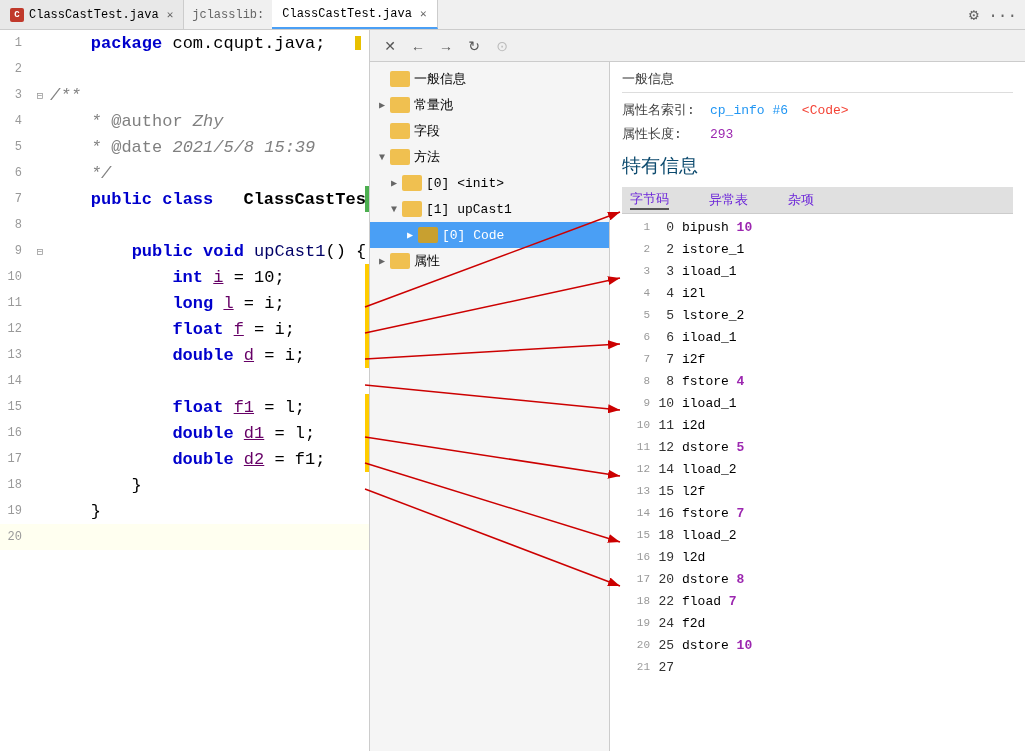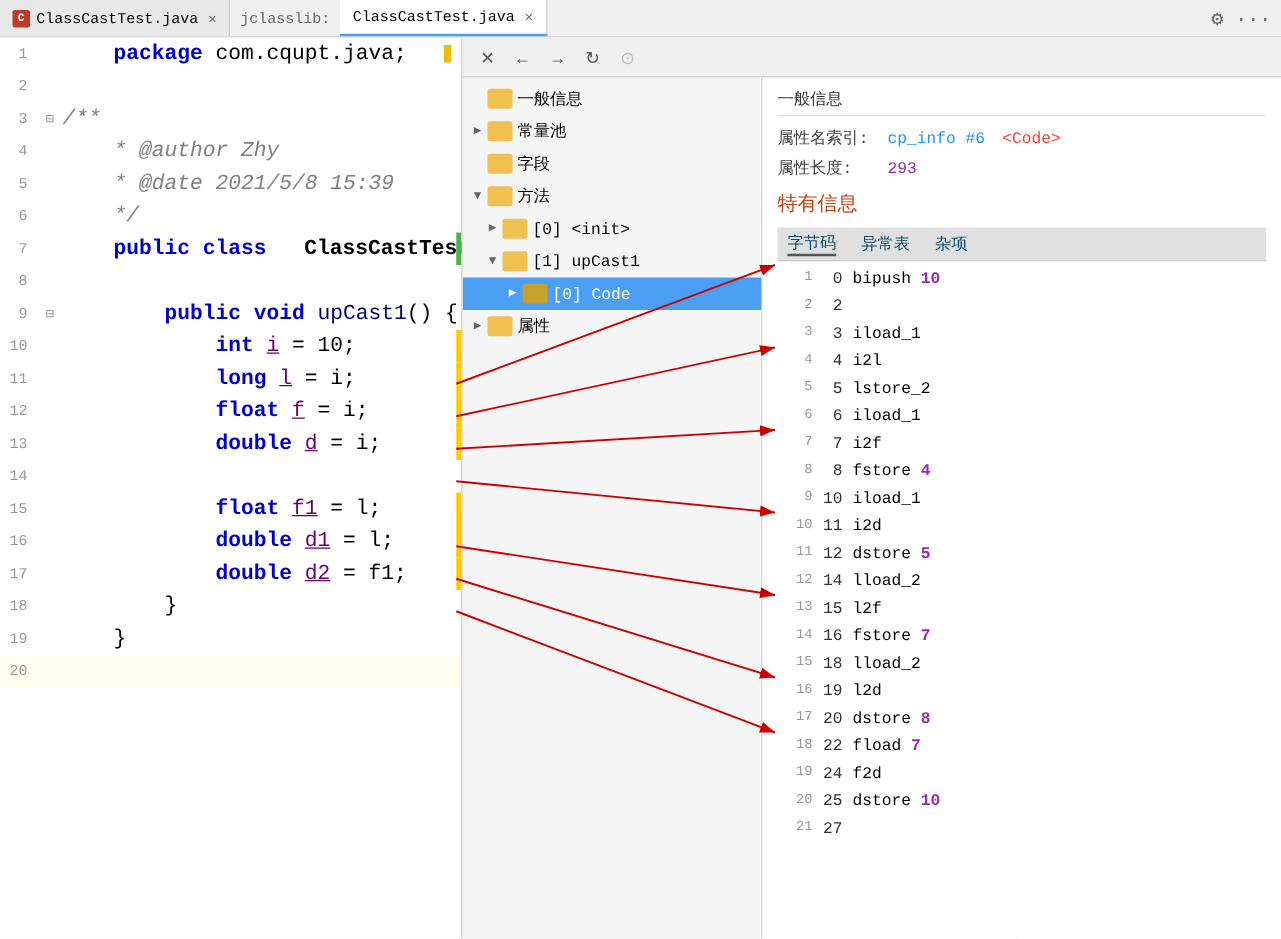--- a/index.html
+++ b/index.html
@@ -93,21 +93,21 @@
       height: 14px;
       background: #e8c000;
       margin-left: auto;
       flex-shrink: 0;
     }
 
     
     .kw { color: #0000cc; font-weight: bold; }
     .type { color: #0000cc; font-weight: bold; }
     .comment { color: #808080; font-style: italic; }
-    .ann { color: #808080; font-style: italic; }
+    .ann { color: #808080; }
     .class-name { color: #000000; font-weight: bold; margin-left: 20px; }
     .method { color: #000066; }
     .param { color: #660066; text-decoration: underline; }
 
     
     .right-panel {
       flex: 1;
       display: flex;
       flex-direction: column;
       background: #f5f5f5;
@@ -206,34 +206,34 @@
       font-size: 13px;
     }
     .info-label {
       color: #404040;
       min-width: 80px;
     }
     .info-link { color: #2196F3; text-decoration: none; }
     .info-num { color: #9C27B0; }
 
     .special-section-title {
-      font-size: 16px;
-      color: #c2410c;
+      font-size: 19px;
+      color: #0c4a6e;
       margin: 10px 0 8px 0;
     }
 
     
     .bytecode-table-header {
       display: flex;
       align-items: center;
       background: #e0e0e0;
       padding: 3px 8px;
       font-size: 13px;
-      color: #0c4a6e;
-      gap: 20px;
+      color: #6d28d9;
+      gap: 40px;
       border-bottom: 1px solid #ccc;
       margin-bottom: 2px;
     }
     .bytecode-row {
       display: flex;
       align-items: center;
       padding: 1px 4px;
       font-size: 13px;
       height: 22px;
     }
@@ -515,20 +515,21 @@
 
           <div class="bytecode-row">
             <span class="bc-linenum">1</span>
             <span class="bc-offset">0</span>
             <span class="bc-instr">bipush <span class="bc-num">10</span></span>
           </div>
 
           <div class="bytecode-row">
             <span class="bc-linenum">2</span>
             <span class="bc-offset">2</span>
+            <span class="bc-instr">istore_1</span>
           </div>
 
           <div class="bytecode-row">
             <span class="bc-linenum">3</span>
             <span class="bc-offset">3</span>
             <span class="bc-instr">iload_1</span>
           </div>
 
           <div class="bytecode-row">
             <span class="bc-linenum">4</span>

